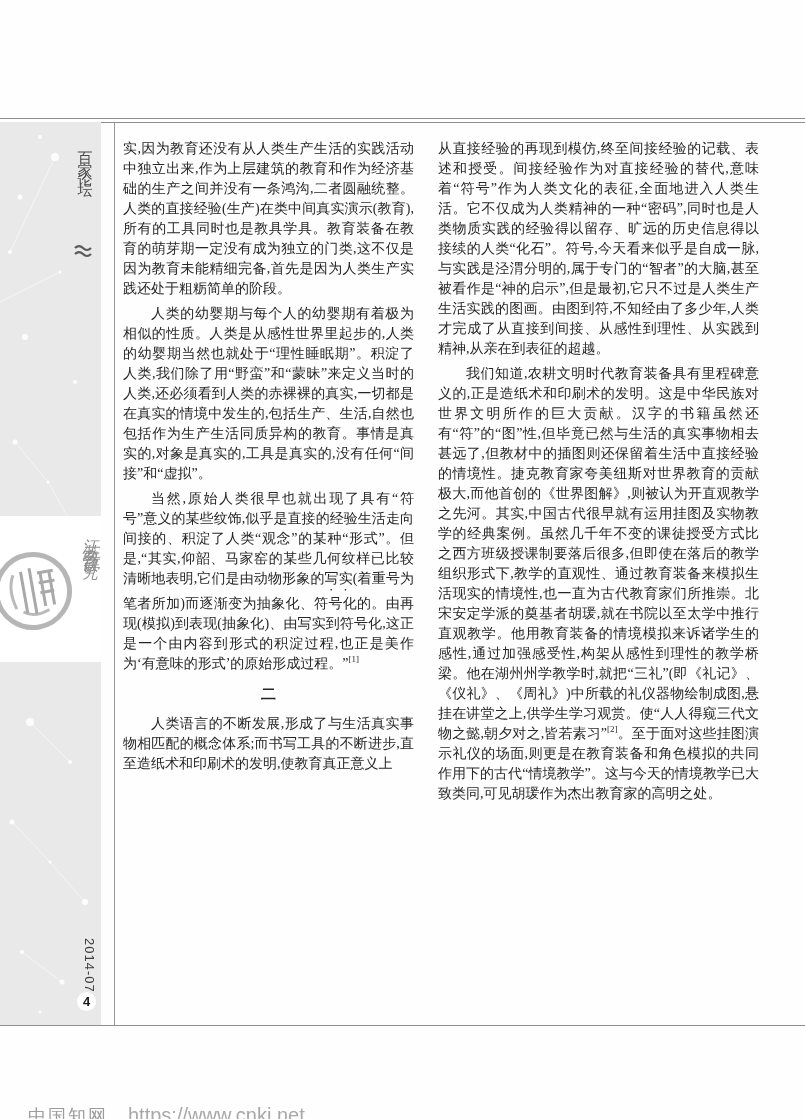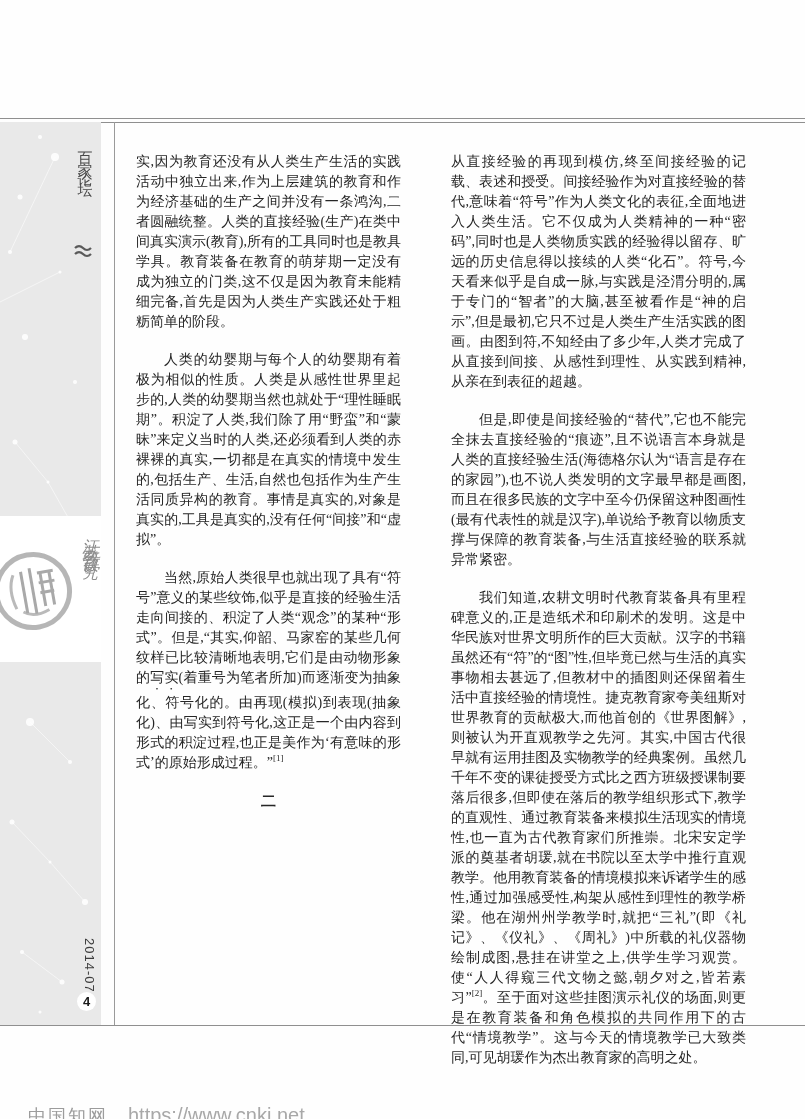--- a/index.html
+++ b/index.html
@@ -29,21 +29,21 @@
                font-size:13px;letter-spacing:1px;color:#3c3c3c;
                font-family:"Liberation Sans",sans-serif;}
   .page-num{position:absolute;left:77px;top:870px;width:19px;height:19px;border-radius:50%;
             background:#ffffff;color:#1a1a1a;font-weight:bold;font-size:13px;
             text-align:center;line-height:19px;font-family:"Liberation Sans",sans-serif;}
 
   
   .col{position:absolute;top:134px;color:#262626;}
   .col-left{left:118px;width:301px;}
   .col-right{left:433px;width:331px;}
-  p.para{margin:18px;font-size:14px;line-height:20px;text-align:justify;text-justify:inter-ideograph;}
+  p.para{margin:5px;font-size:14px;line-height:20px;text-align:justify;text-justify:inter-ideograph;}
   p.indent{text-indent:2em;}
   .section-heading{text-align:center;font-weight:bold;font-size:15px;line-height:20px;
                    margin:10px 0;color:#262626;}
   sup.sup{font-size:9px;line-height:0;}
   .emph{-webkit-text-emphasis:filled dot #262626;text-emphasis:filled dot #262626;
         -webkit-text-emphasis-position:under right;text-emphasis-position:under right;}
 
   
   .footer{position:absolute;left:28px;top:1072px;display:flex;align-items:baseline;gap:20px;
           font-family:"Liberation Sans",sans-serif;justify-content:flex-end;}
@@ -117,24 +117,24 @@
     <div class="page-num">4</div>
   </div>
 
   <div class="v-divider"></div>
 
   <div class="col col-left">
       <p class="para"><span>实,因为教育还没有从人类生产生活的实践活动中独立出来,作为上层建筑的教育和作为经济基础的生产之间并没有一条鸿沟,二者圆融统整。人类的直接经验(生产)在类中间真实演示(教育),所有的工具同时也是教具学具。教育装备在教育的萌芽期一定没有成为独立的门类,这不仅是因为教育未能精细完备,首先是因为人类生产实践还处于粗粝简单的阶段。</span></p>
       <p class="para indent"><span>人类的幼婴期与每个人的幼婴期有着极为相似的性质。人类是从感性世界里起步的,人类的幼婴期当然也就处于“理性睡眠期”。积淀了人类,我们除了用“野蛮”和“蒙昧”来定义当时的人类,还必须看到人类的赤裸裸的真实,一切都是在真实的情境中发生的,包括生产、生活,自然也包括作为生产生活同质异构的教育。事情是真实的,对象是真实的,工具是真实的,没有任何“间接”和“虚拟”。</span></p>
       <p class="para indent"><span>当然,原始人类很早也就出现了具有“符号”意义的某些纹饰,似乎是直接的经验生活走向间接的、积淀了人类“观念”的某种“形式”。但是,“其实,仰韶、马家窑的某些几何纹样已比较清晰地表明,它们是由动物形象的</span><span class="emph">写实</span><span>(着重号为笔者所加)而逐渐变为抽象化、符号化的。由再现(模拟)到表现(抽象化)、由写实到符号化,这正是一个由内容到形式的积淀过程,也正是美作为‘有意味的形式’的原始形成过程。”</span><sup class="sup">[1]</sup></p>
       <div class="section-heading">二</div>
+      <p class="para indent"><span>人类语言的不断发展,形成了与生活真实事物相匹配的概念体系;而书写工具的不断进步,直至造纸术和印刷术的发明,使教育真正意义上</span></p>
     </div>
   <div class="col col-right">
       <p class="para"><span>从直接经验的再现到模仿,终至间接经验的记载、表述和授受。间接经验作为对直接经验的替代,意味着“符号”作为人类文化的表征,全面地进入人类生活。它不仅成为人类精神的一种“密码”,同时也是人类物质实践的经验得以留存、旷远的历史信息得以接续的人类“化石”。符号,今天看来似乎是自成一脉,与实践是泾渭分明的,属于专门的“智者”的大脑,甚至被看作是“神的启示”,但是最初,它只不过是人类生产生活实践的图画。由图到符,不知经由了多少年,人类才完成了从直接到间接、从感性到理性、从实践到精神,从亲在到表征的超越。</span></p>
-      <p class="para indent"><span>但是,即使是间接经验的“替代”,它也不能完全抹去直接经验的“痕迹”,且不说语言本身就是人类的直接经验生活(海德格尔认为“语言是存在的家园”),也不说人类发明的文字最早都是画图,而且在很多民族的文字中至今仍保留这种图画性(最有代表性的就是汉字),单说给予教育以物质支撑与保障的教育装备,与生活直接经验的联系就异常紧密。</span></p>
       <p class="para indent"><span>我们知道,农耕文明时代教育装备具有里程碑意义的,正是造纸术和印刷术的发明。这是中华民族对世界文明所作的巨大贡献。汉字的书籍虽然还有“符”的“图”性,但毕竟已然与生活的真实事物相去甚远了,但教材中的插图则还保留着生活中直接经验的情境性。捷克教育家夸美纽斯对世界教育的贡献极大,而他首创的《世界图解》,则被认为开直观教学之先河。其实,中国古代很早就有运用挂图及实物教学的经典案例。虽然几千年不变的课徒授受方式比之西方班级授课制要落后很多,但即使在落后的教学组织形式下,教学的直观性、通过教育装备来模拟生活现实的情境性,也一直为古代教育家们所推崇。北宋安定学派的奠基者胡瑗,就在书院以至太学中推行直观教学。他用教育装备的情境模拟来诉诸学生的感性,通过加强感受性,构架从感性到理性的教学桥梁。他在湖州州学教学时,就把“三礼”(即《礼记》、《仪礼》、《周礼》)中所载的礼仪器物绘制成图,悬挂在讲堂之上,供学生学习观赏。使“人人得窥三代文物之懿,朝夕对之,皆若素习”</span><sup class="sup">[2]</sup><span>。至于面对这些挂图演示礼仪的场面,则更是在教育装备和角色模拟的共同作用下的古代“情境教学”。这与今天的情境教学已大致类同,可见胡瑗作为杰出教育家的高明之处。</span></p>
     </div>
 
   <div class="rule-bottom"></div>
 
   <div class="footer">
     <span class="footer-site">中国知网</span>
     <a class="footer-url" href="#">https://www.cnki.net</a>
   </div>
 

